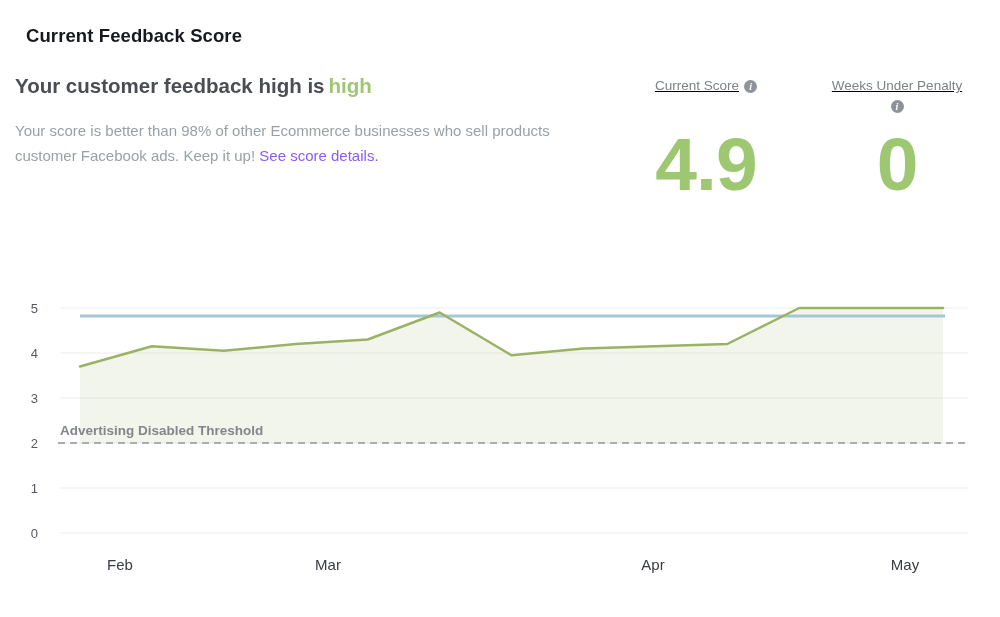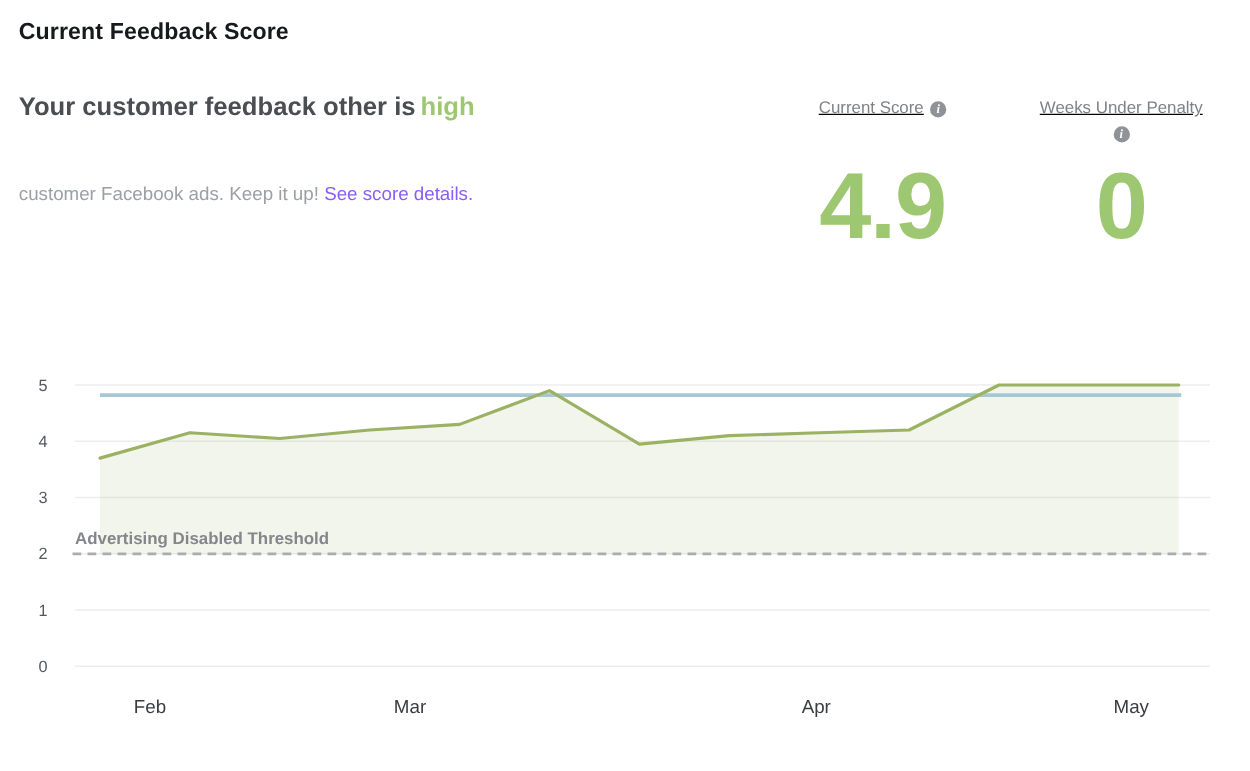--- a/index.html
+++ b/index.html
@@ -1,21 +1,21 @@
 <!DOCTYPE html>
 <html><head>
 <meta charset="utf-8">
 <style>
   html,body{margin:0;padding:0;background:#fff;}
   .page{
     position:relative;width:1000px;height:617px;background:#fff;overflow:hidden;
     font-family:"Liberation Sans",sans-serif;
   }
   .page-title{
-    position:absolute;left:15px;top:14px;margin:0;
+    position:absolute;left:15px;top:14px;margin:11px;
     font-size:18.5px;font-weight:bold;color:#17191d;letter-spacing:0.1px;
   }
   .score-heading{
     position:absolute;left:15px;top:74px;margin:0;
     font-size:20.5px;font-weight:bold;color:#4a4d52;
   }
   .score-heading .hl{margin-left:4px;}
   .score-desc{
     position:absolute;left:15px;top:119px;margin:0;width:640px;
     font-size:15px;line-height:24.5px;color:#9ba0a6;
@@ -42,23 +42,23 @@
   .chart-svg{position:absolute;left:0;top:290px;overflow:visible;}
   .chart-svg text{font-family:"Liberation Sans",sans-serif;}
 </style>
 </head>
 <body>
 
 <div class="page">
 
   <h1 class="page-title">Current Feedback Score</h1>
 
-  <h2 class="score-heading"><span>Your customer feedback other is</span><span class="hl" style="color: rgb(158, 199, 113);">high</span></h2>
+  <h2 class="score-heading"><span>Your customer feedback high is</span><span class="hl" style="color: rgb(158, 199, 113);">high</span></h2>
 
-  <p class="score-desc"><br><span>customer Facebook ads. Keep it up!</span>
+  <p class="score-desc"><span>Your score is better than 98% of other Ecommerce businesses who sell products</span><br><span>customer Facebook ads. Keep it up!</span>
     <a href="#" style="color: #8b5cf6;">See score details.</a>
   </p>
 
   <div class="stat stat-current">
     <div class="stat-label"><span>Current Score</span><span class="info-icon">i</span></div>
     <div class="stat-value" style="color: rgb(158, 199, 113);">4.9</div>
   </div>
 
   <div class="stat stat-weeks">
     <div class="stat-label"><span>Weeks Under Penalty</span>

